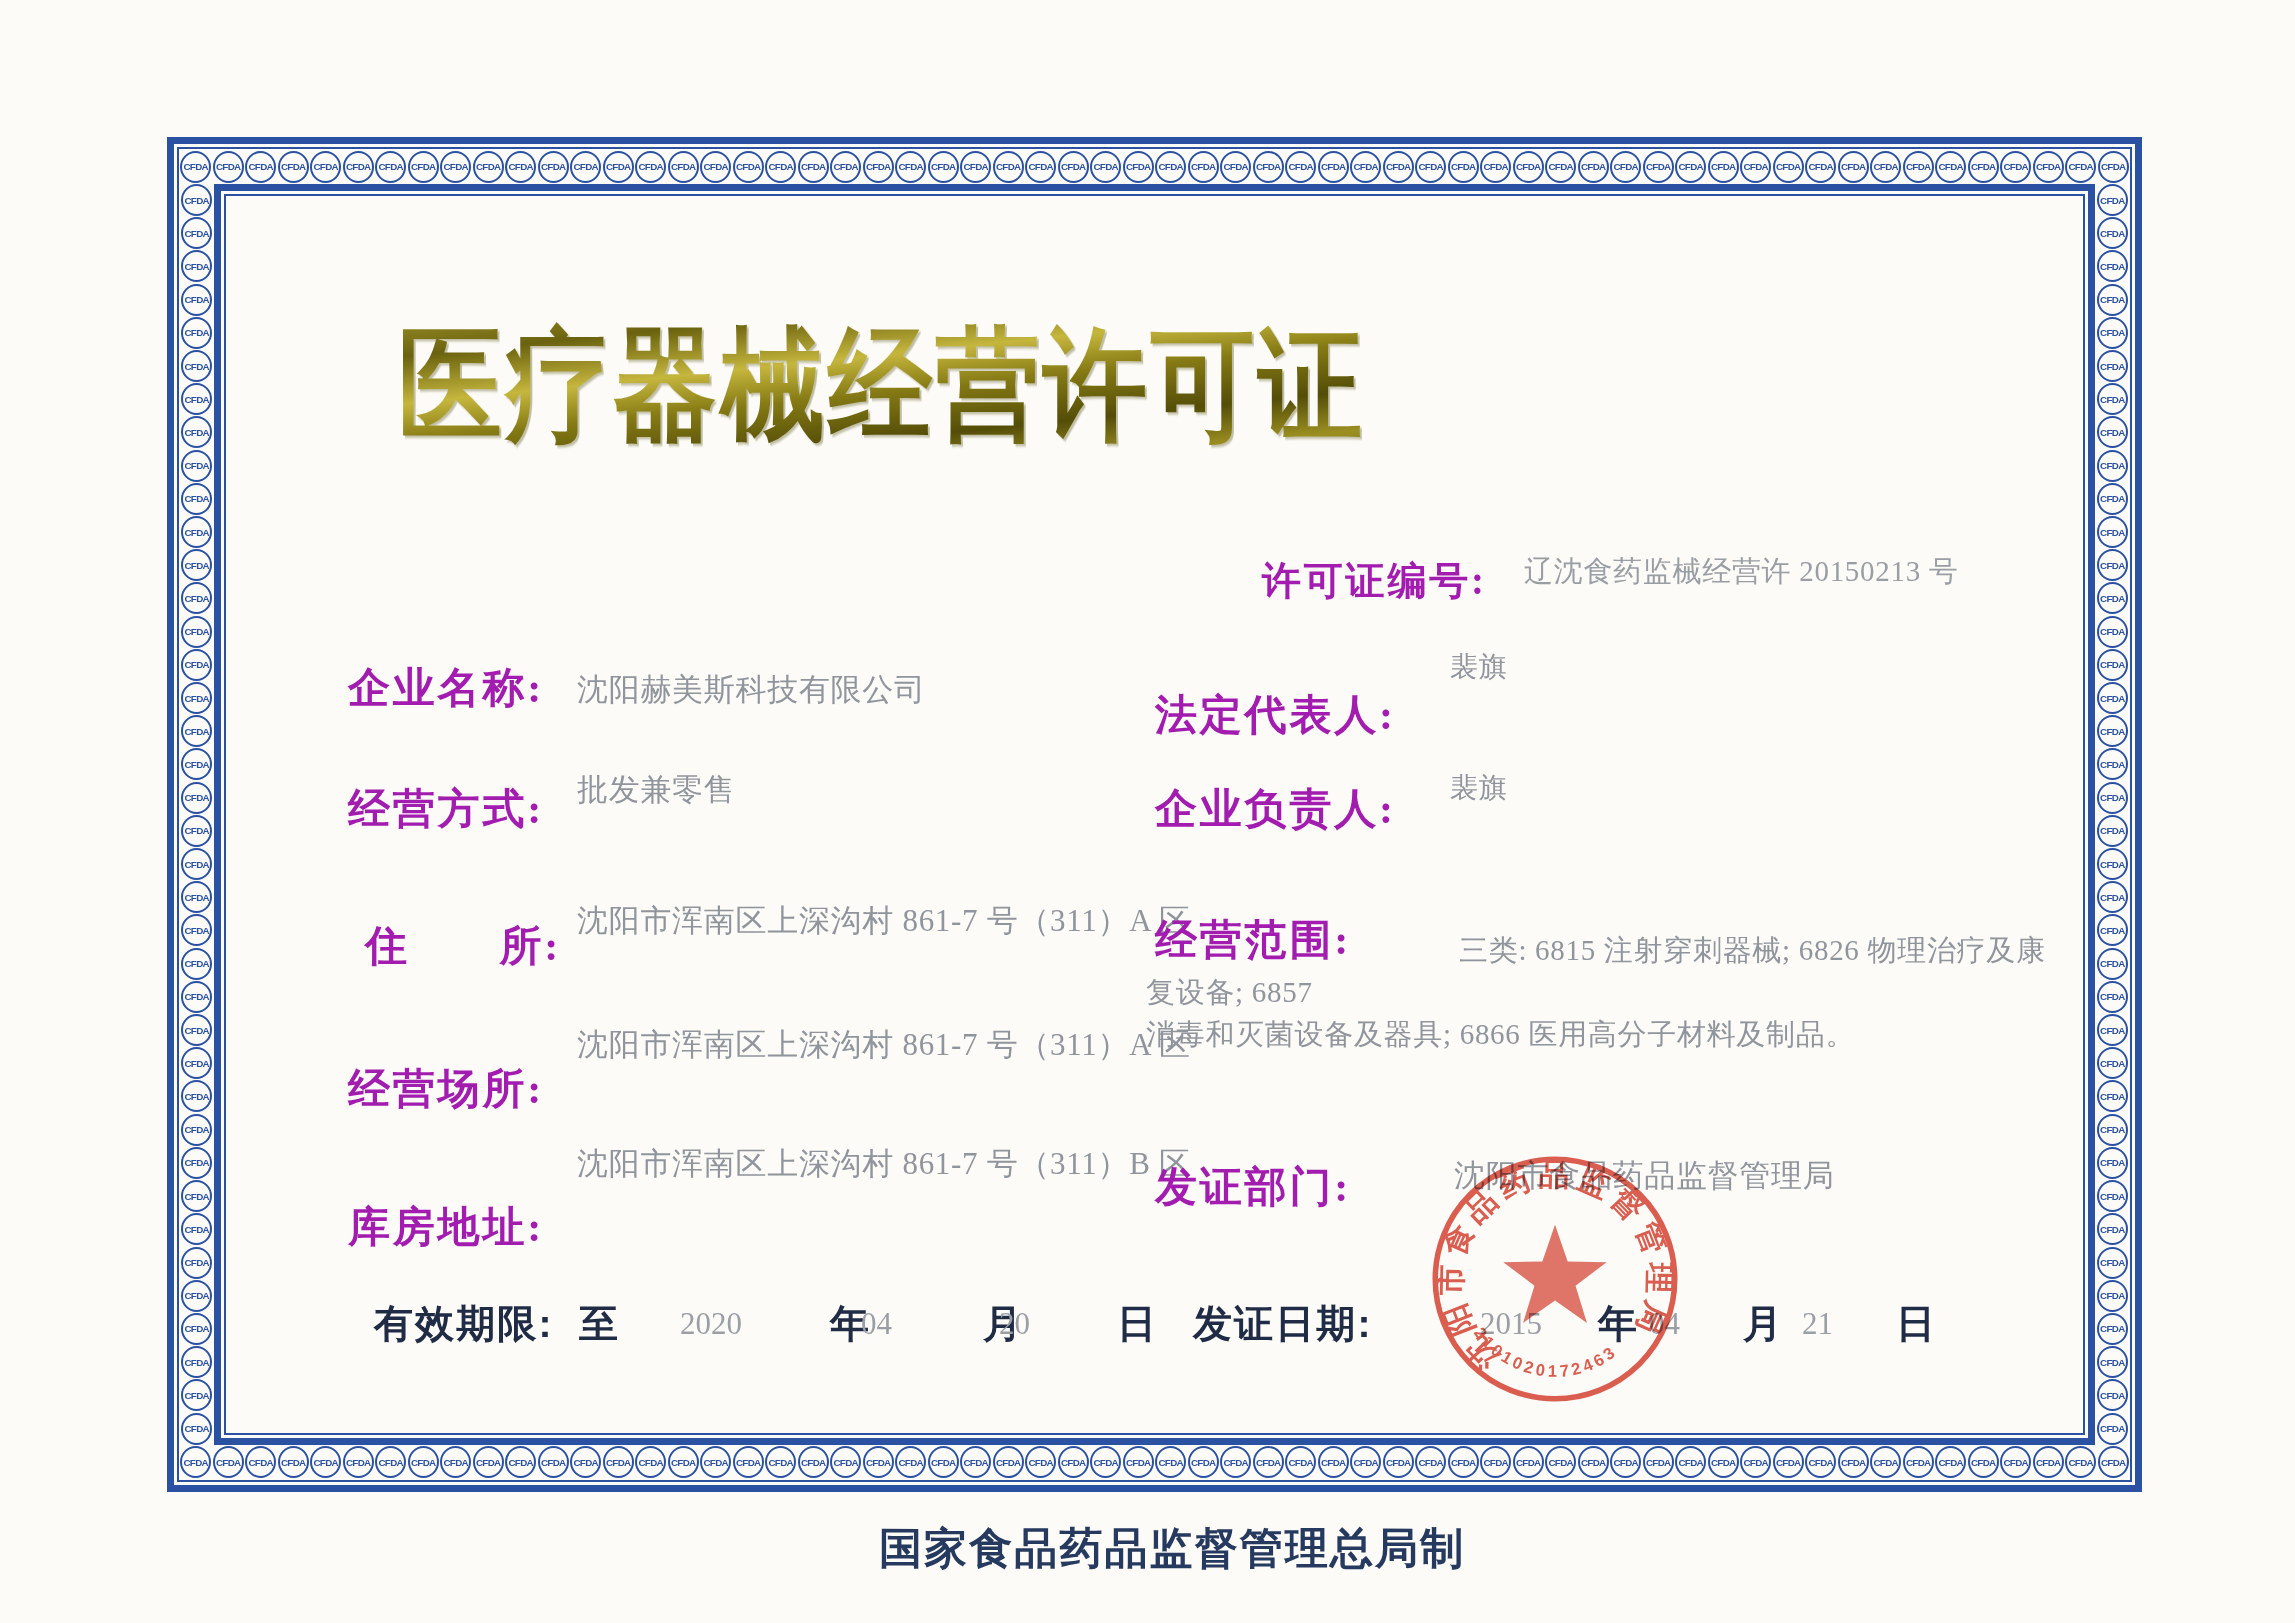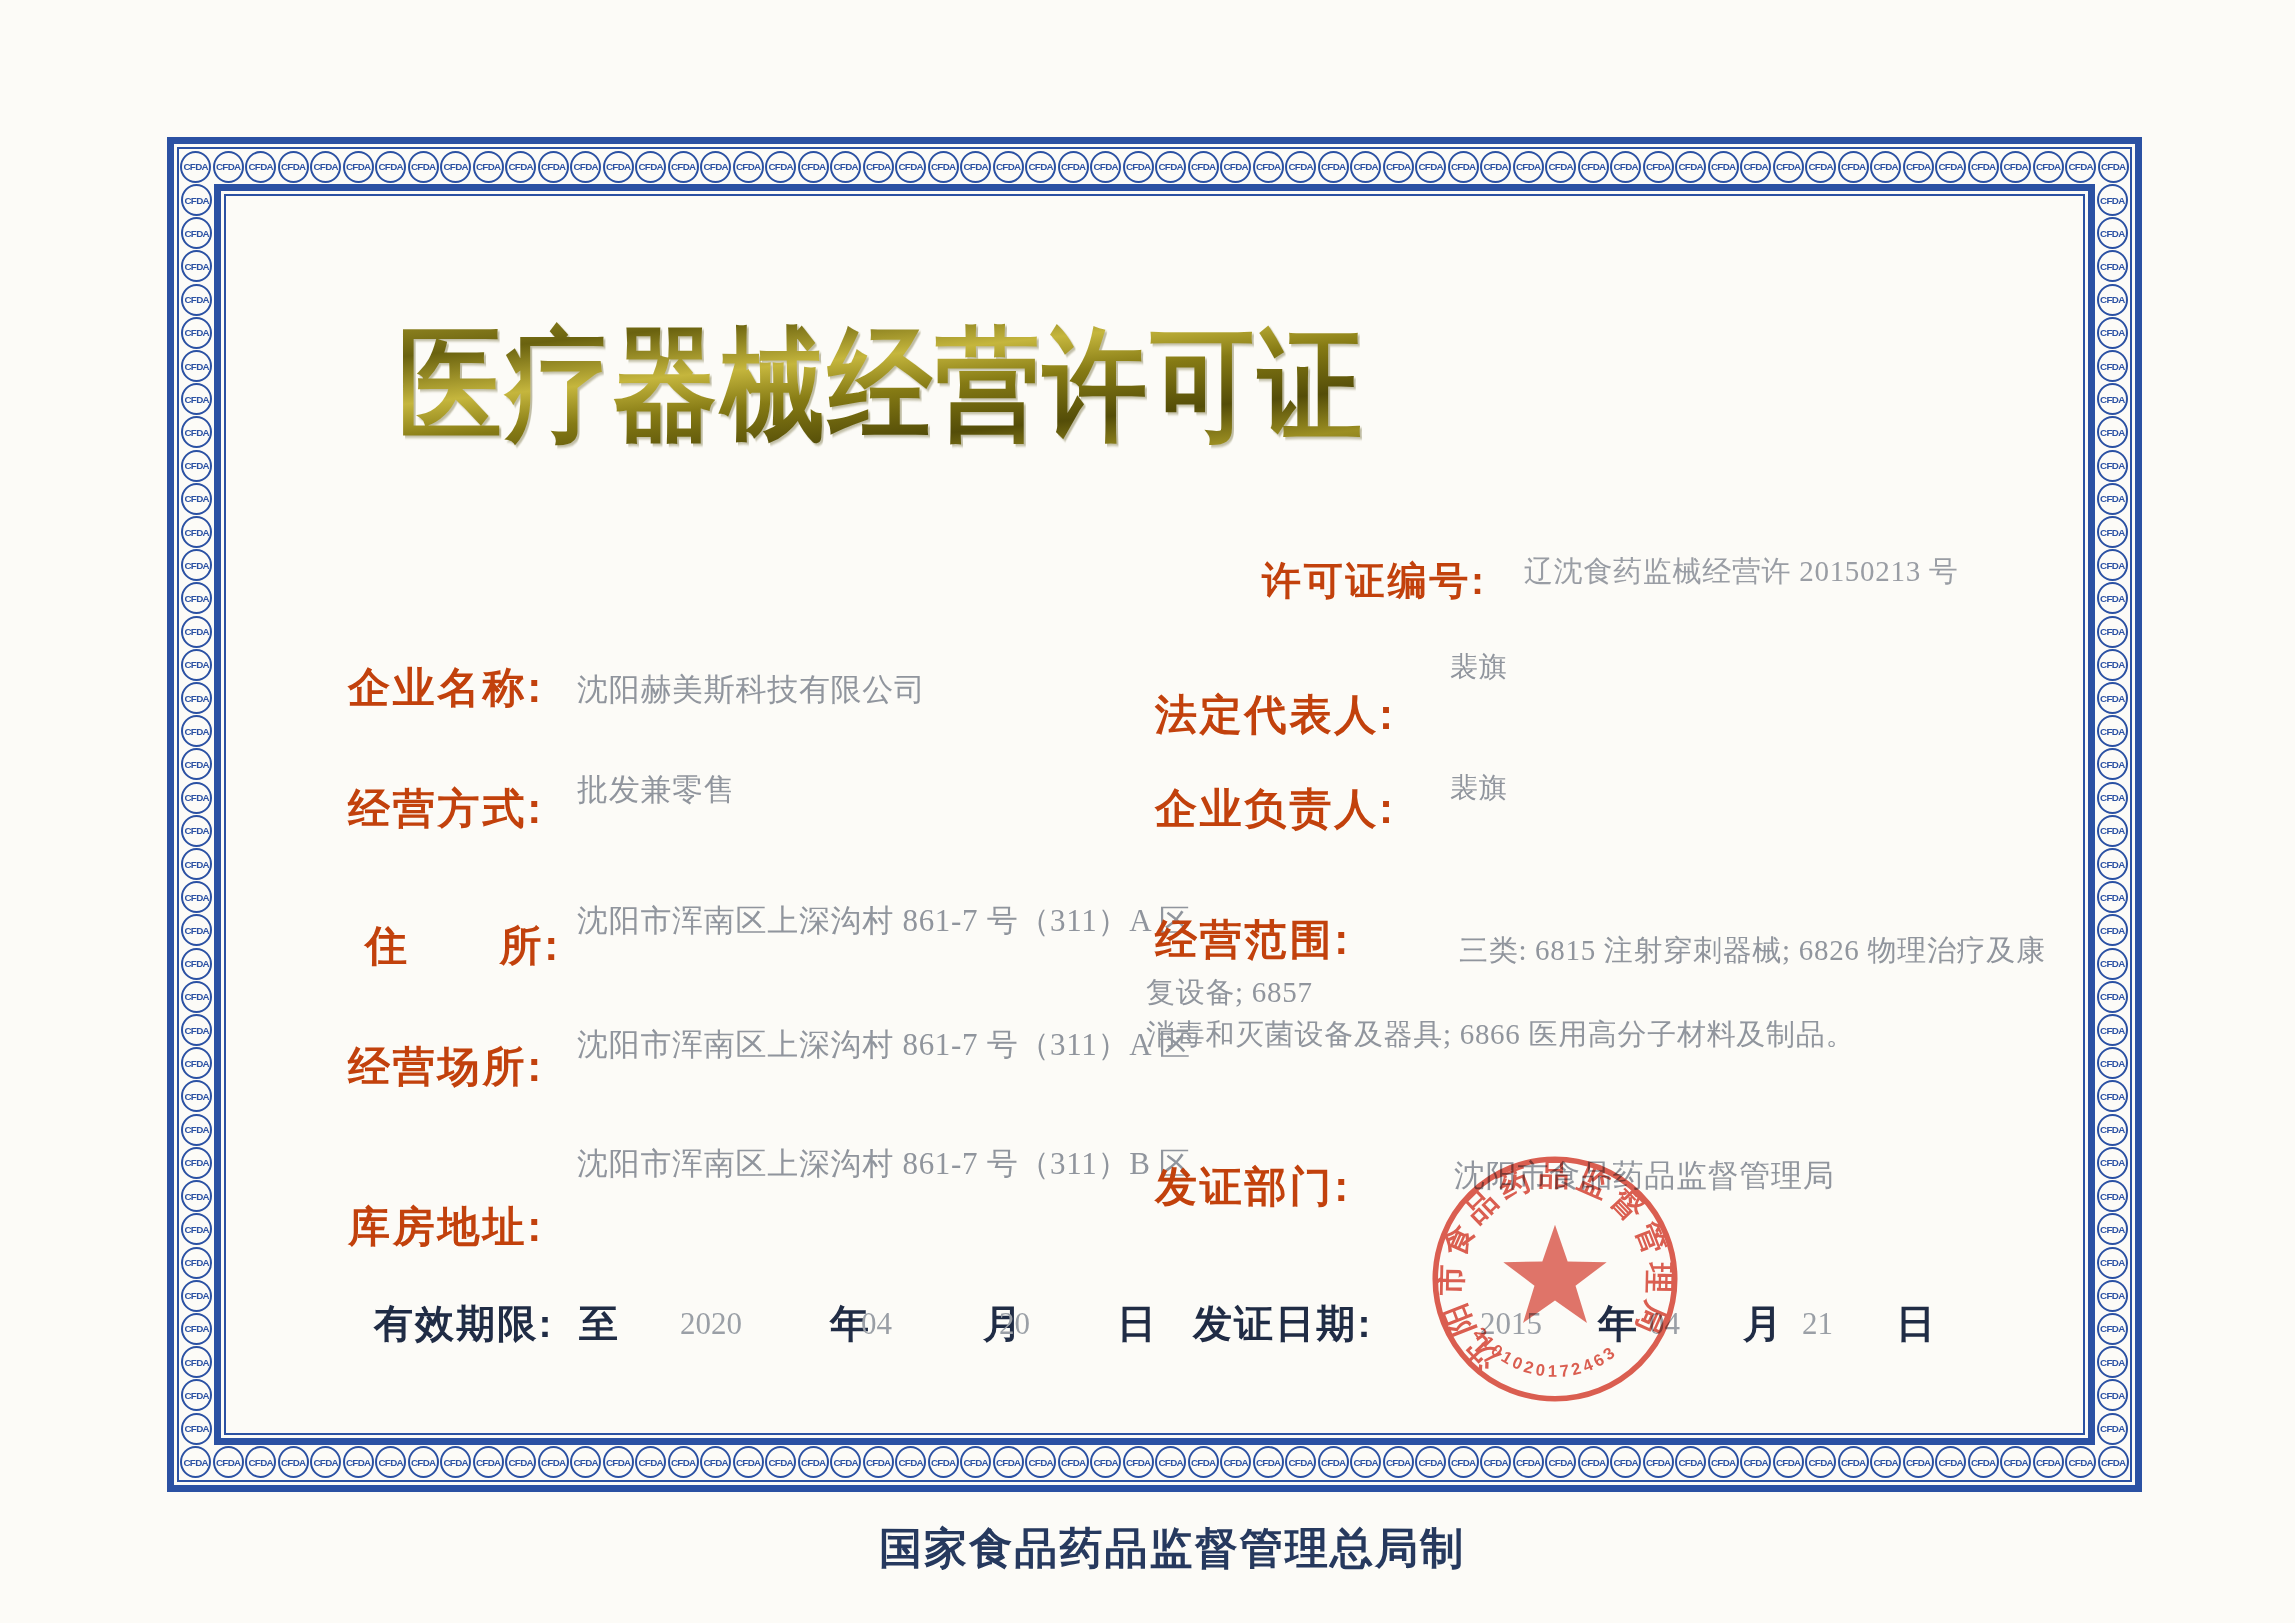--- a/index.html
+++ b/index.html
@@ -42,23 +42,23 @@
     filter:drop-shadow(2.1px 2.8px 0.7px rgba(80,74,12,.35));
   }
   @supports ((-webkit-background-clip:text) or (background-clip:text)){
     .title{
       background:linear-gradient(175deg,#a89a2c 0%,#6a620f 20%,#c5b63d 38%,#857a14 52%,#544d08 70%,#9c8f22 85%,#6d6511 100%);
       -webkit-background-clip:text;background-clip:text;color:transparent;
     }
   }
   
   .lbl{
-    position:absolute;color:#c2410c;font-weight:700;font-size:42px;
+    position:absolute;color:#a21caf;font-weight:700;font-size:42px;
     letter-spacing:2.8px;white-space:nowrap;line-height:1;
-    font-family:Liberation Sans, sans-serif;
+    font-family:Liberation Serif, serif;
   }
   .val{
     position:absolute;color:#90959d;font-weight:400;font-size:31px;
     letter-spacing:0.7px;white-space:nowrap;line-height:1;
     font-family:"Liberation Serif","DejaVu Serif",serif;
   }
   .license-lbl{left:1262px;top:561px;font-size:39px;}
   .license-val{left:1524px;top:557px;font-size:29px;color:#999da4;}
   .company-lbl{left:348px;top:667px;}
   .company-val{left:577px;top:674px;font-size:31px;}
@@ -68,21 +68,21 @@
   .mode-val{left:577px;top:774px;}
   .charge-lbl{left:1155px;top:788px;}
   .charge-val{left:1450px;top:774px;font-size:28px;}
   .residence-lbl{left:365px;top:925px;}
   .residence-val{left:577px;top:905px;}
   .scope-lbl{left:1155px;top:919px;}
   .scope-val{
     left:1146px;top:929px;width:926px;font-size:29px;line-height:42px;
     text-indent:313px;white-space:pre-line;
   }
-  .place-lbl{left:348px;top:1046px;}
+  .place-lbl{left:348px;top:1068px;}
   .place-val{left:577px;top:1029px;}
   .warehouse-lbl{left:348px;top:1166px;margin-top:40px;}
   .warehouse-val{left:577px;top:1148px;}
   .dept-lbl{left:1155px;top:1166px;}
   .dept-val{left:1454px;top:1160px;font-size:31px;z-index:1;}
   
   .lbl2{position:absolute;top:1304px;color:#202c45;font-weight:700;font-size:39px;
         letter-spacing:2.1px;white-space:nowrap;line-height:1;margin-left:28px;}
   .val2{position:absolute;top:1308px;color:#9a9fa6;font-size:31px;white-space:nowrap;line-height:1;
         font-family:"Liberation Serif","DejaVu Serif",serif;}

